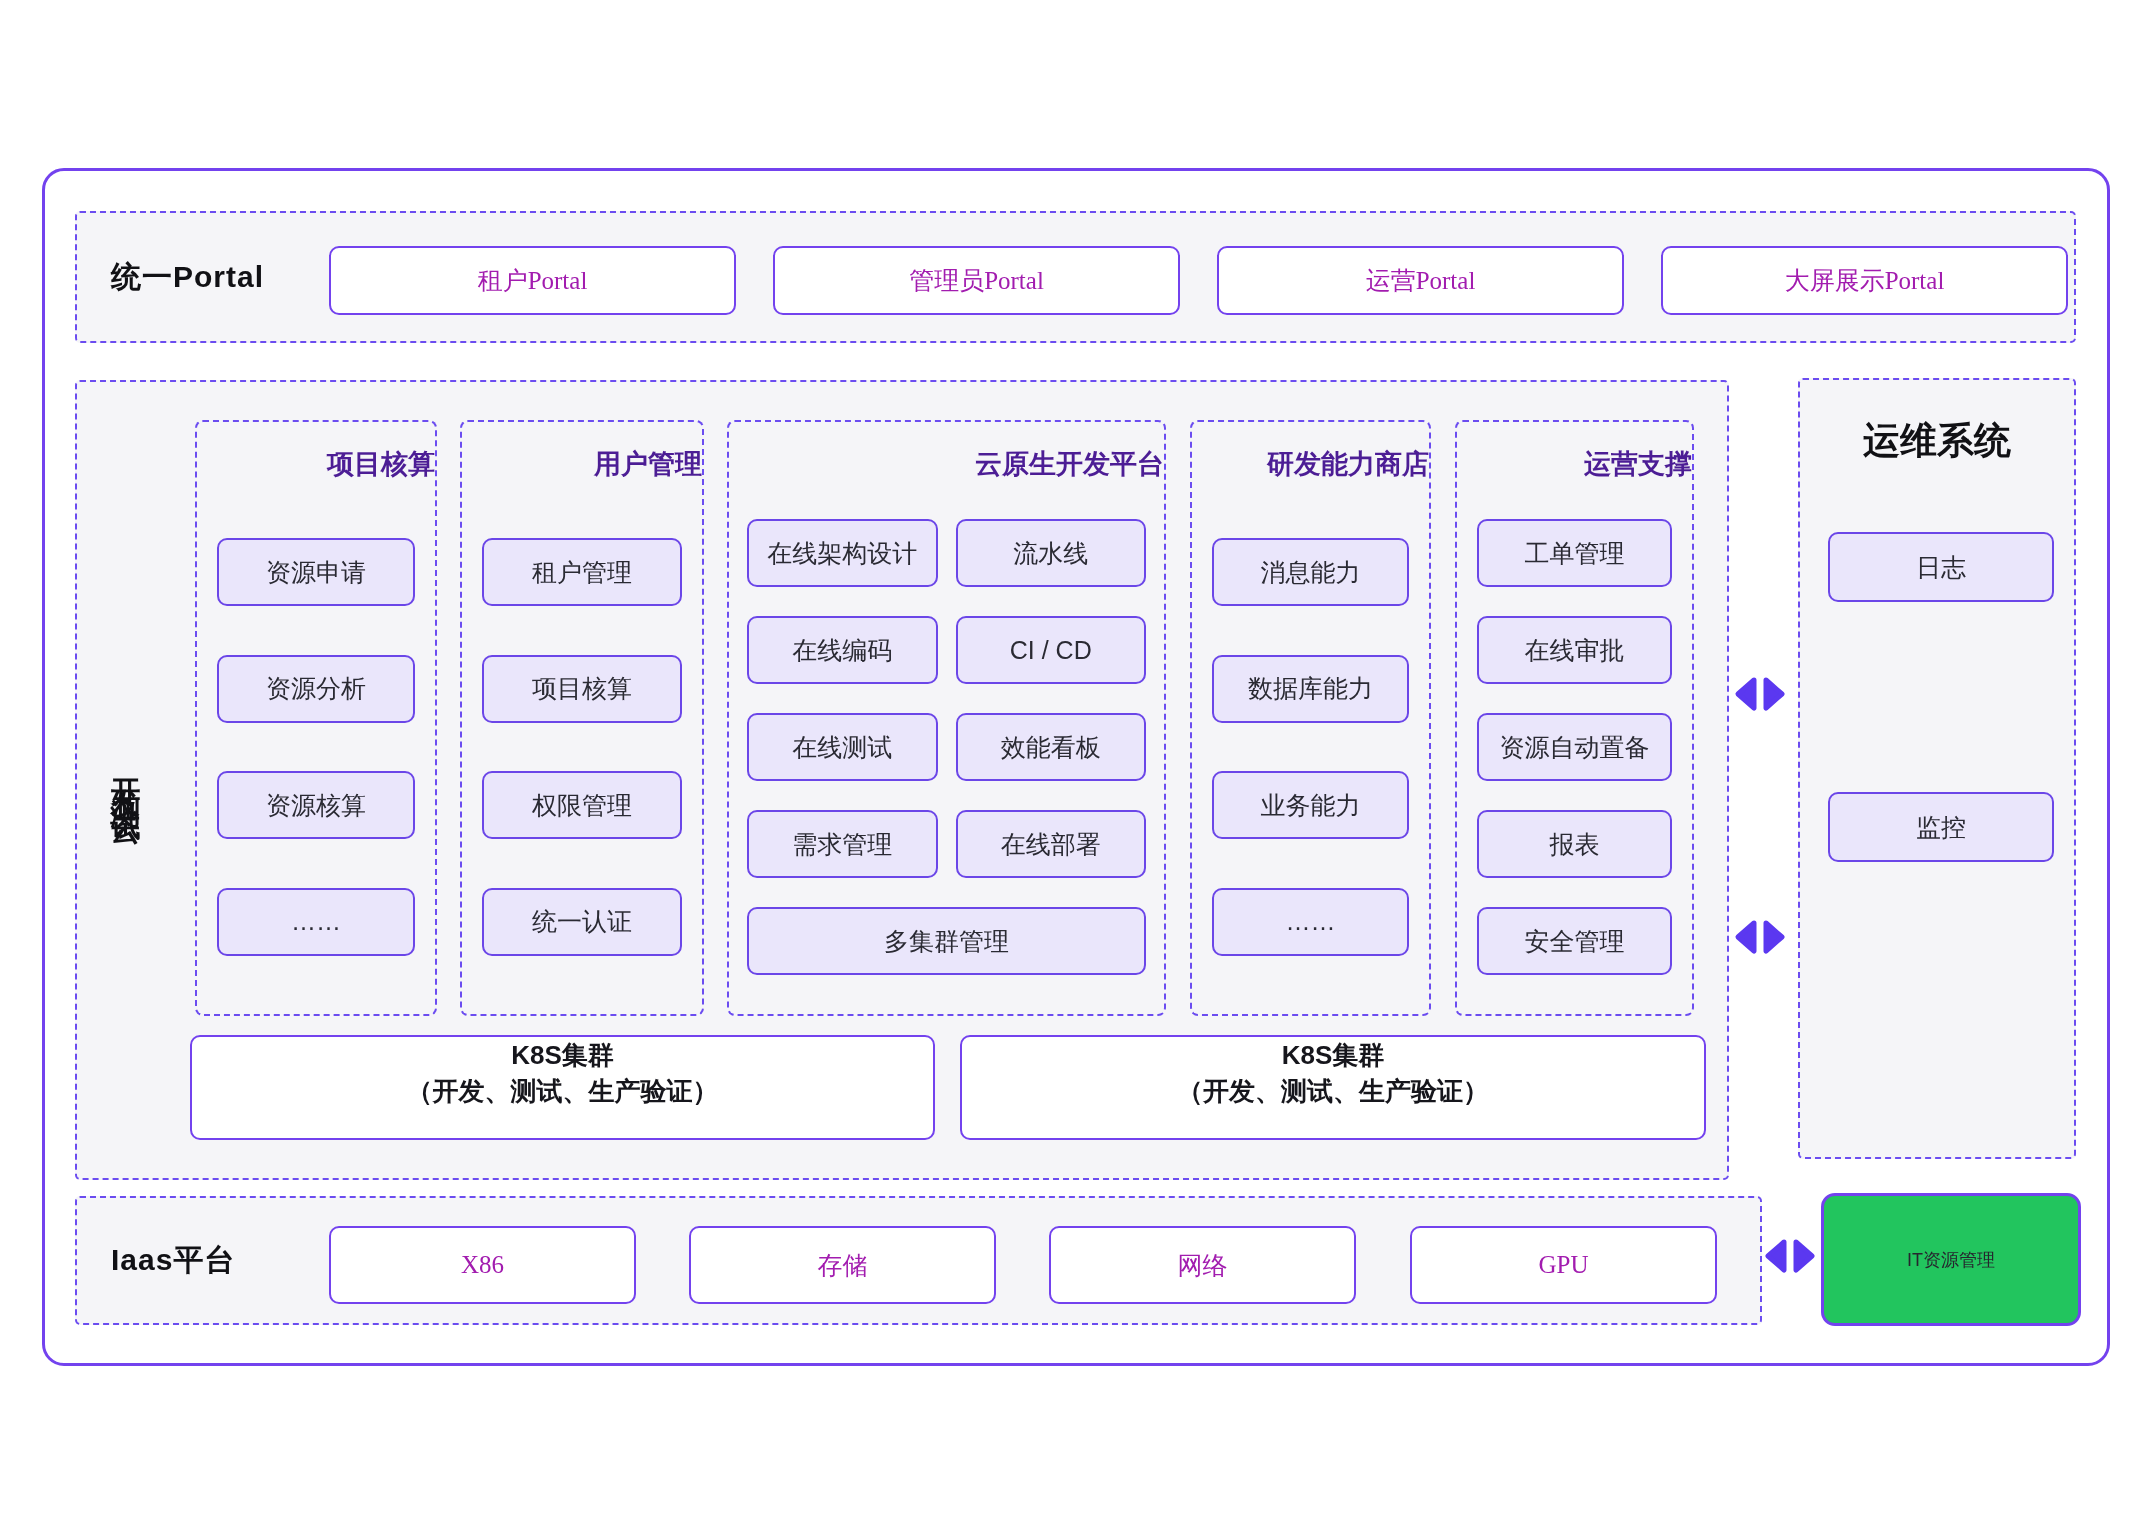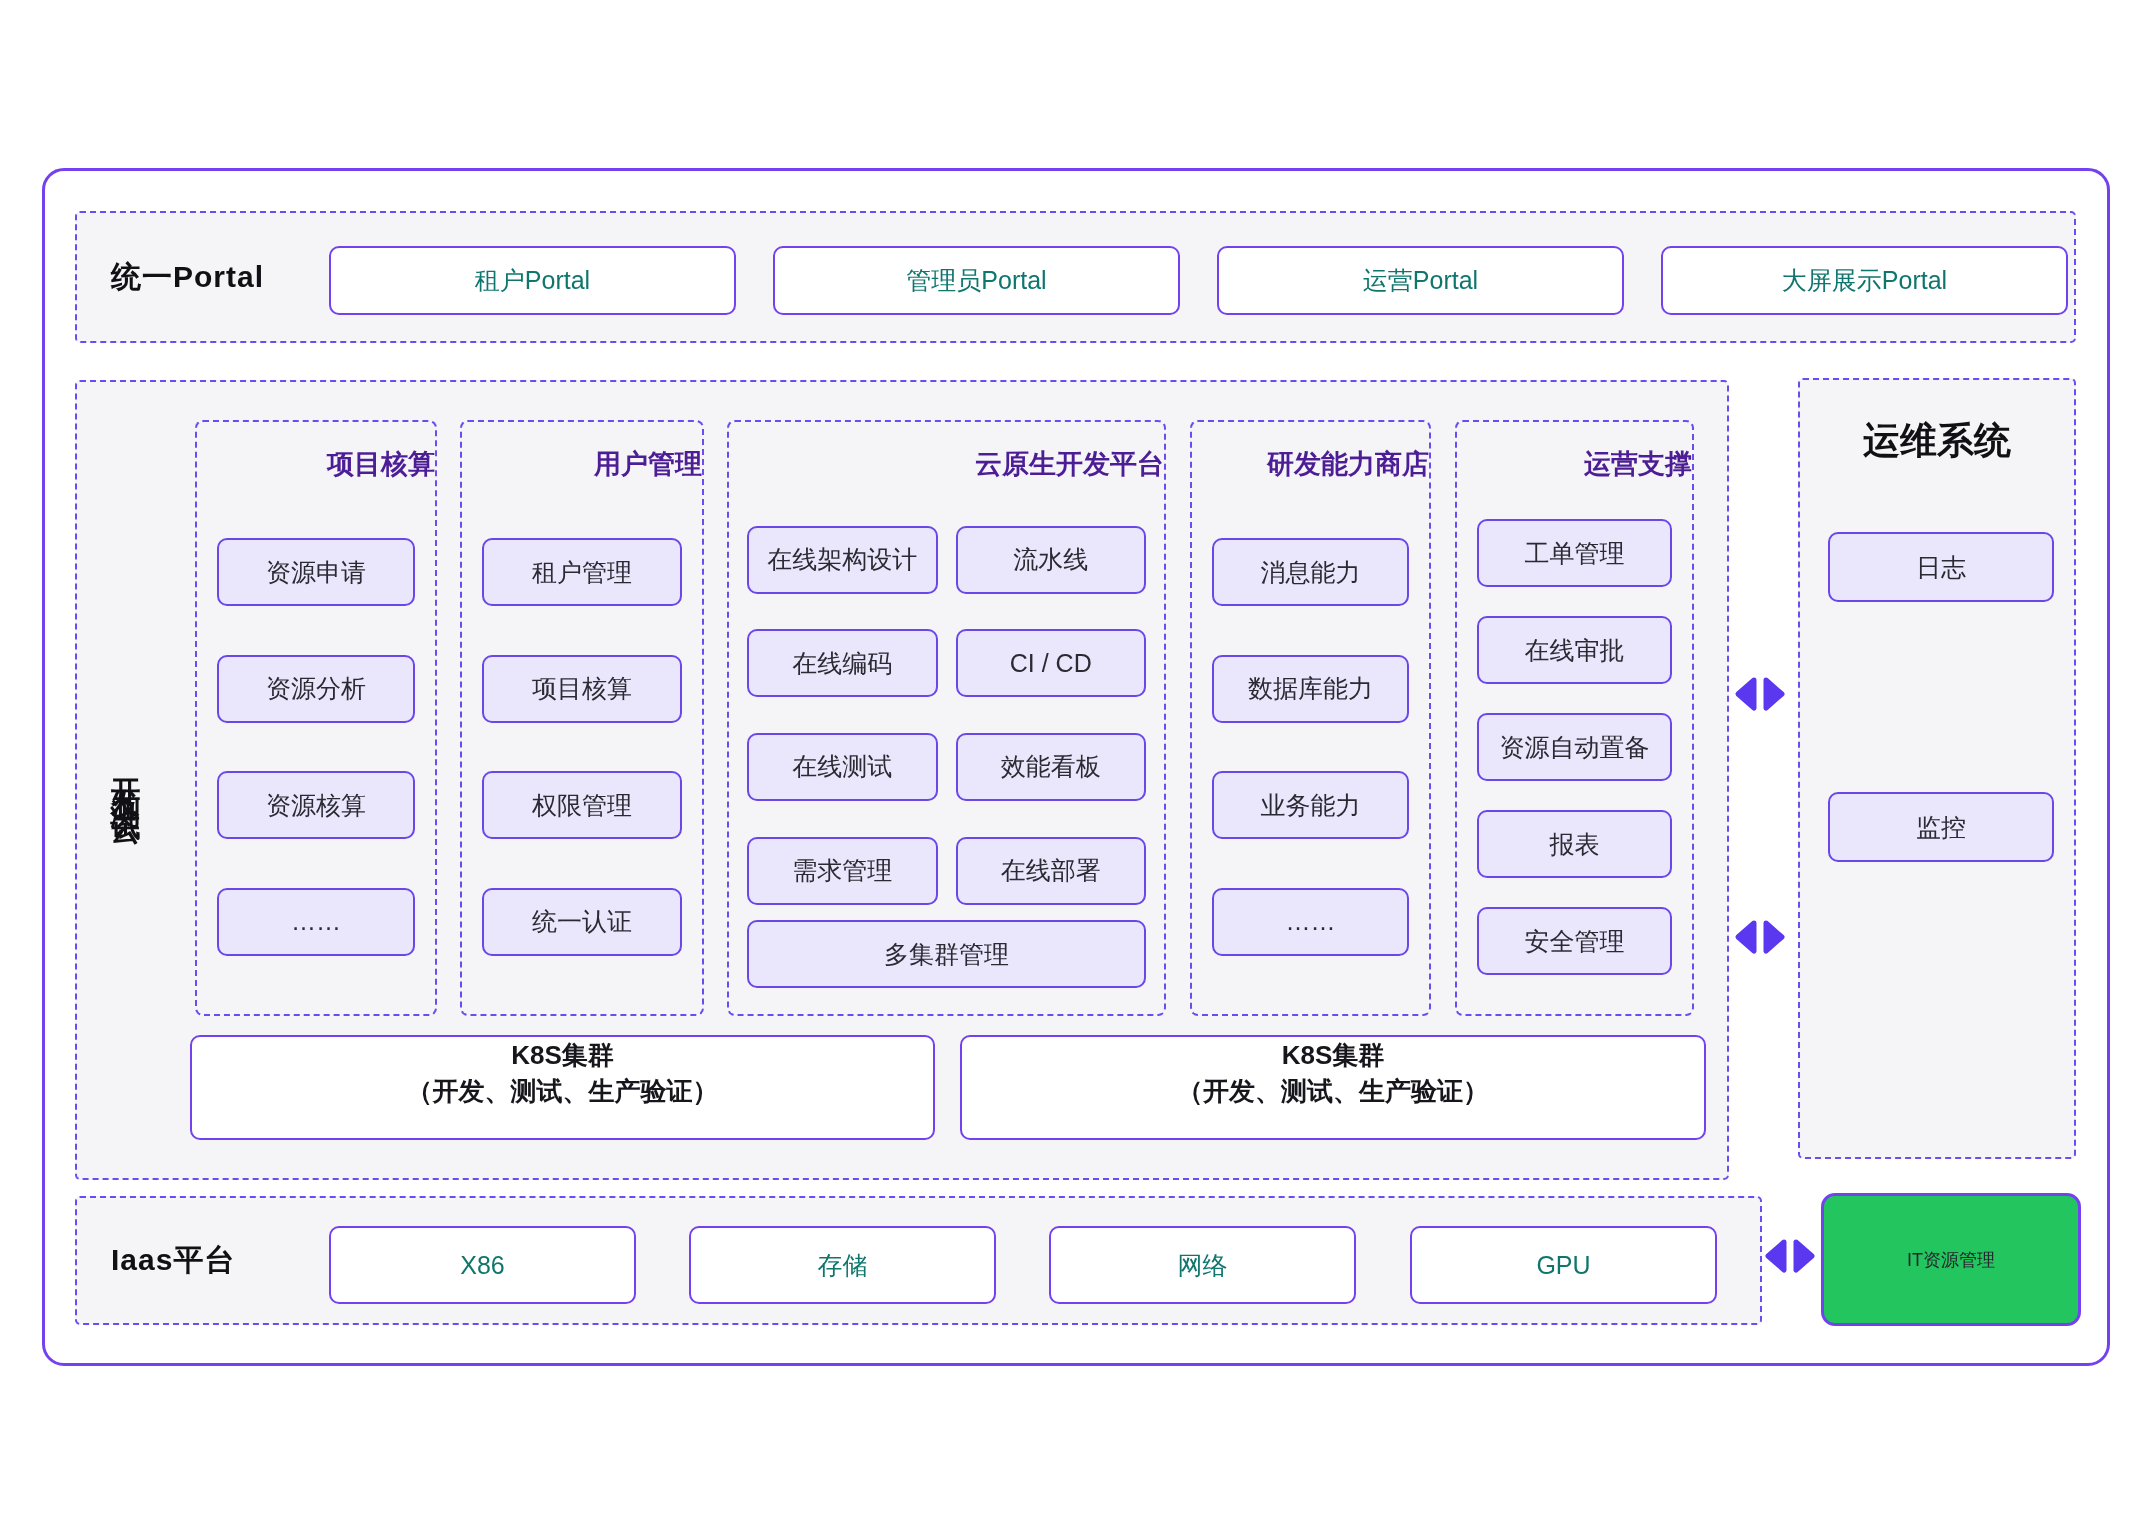--- a/index.html
+++ b/index.html
@@ -12,40 +12,40 @@
     border:3px solid #7342ee;border-radius:22px;background:#ffffff;
   }
   .section{
     position:absolute;background:#f5f5f8;border:2px dashed #6b4cf0;border-radius:5px;
   }
   .sec-label{
     position:absolute;font-weight:bold;font-size:30px;color:#111115;letter-spacing:1px;
   }
   .white-box{
     position:absolute;background:#ffffff;border:2.5px solid #7342ee;border-radius:10px;
-    display:flex;align-items:center;justify-content:center;font-size:25px;color:#0f766e;
+    display:flex;align-items:center;justify-content:center;font-size:25px;color:#a21caf;font-family:Liberation Serif, serif;
   }
   .lav-box{
     background:#eae6fb;border:2.5px solid #6b46e8;border-radius:10px;
     display:flex;align-items:center;justify-content:center;
     font-size:25px;color:#2a2a33;height:64px;flex:none;
   }
   .col{
     position:absolute;border:2px dashed #6b4cf0;border-radius:8px;background:#f5f5f8;
     display:flex;flex-direction:column;
   }
   .col-title{
     flex:none;text-align:right;font-weight:bold;font-size:27px;color:#4c1d95;
     padding-top:24px;height:44px;
   }
   .col-items{
     flex:1;display:flex;flex-direction:column;justify-content:space-evenly;
     padding:0 20px 10px 20px;
   }
-  .grid-row{display:flex;gap:18px;margin-top:20px;}
+  .grid-row{display:flex;gap:18px;}
   .grid-row .lav-box{flex:1;}
   .k8s-box{
     position:absolute;background:#ffffff;border:2.5px solid #7342ee;border-radius:10px;
     display:flex;flex-direction:column;align-items:center;justify-content:flex-start;
     font-weight:bold;font-size:26px;color:#16161c;line-height:1.4;
   }
   .ops-item{position:absolute;left:28px;width:222px;height:66px;}
   .vlabel{
     position:absolute;left:26px;top:0;height:100%;width:44px;
     display:flex;align-items:center;justify-content:center;

